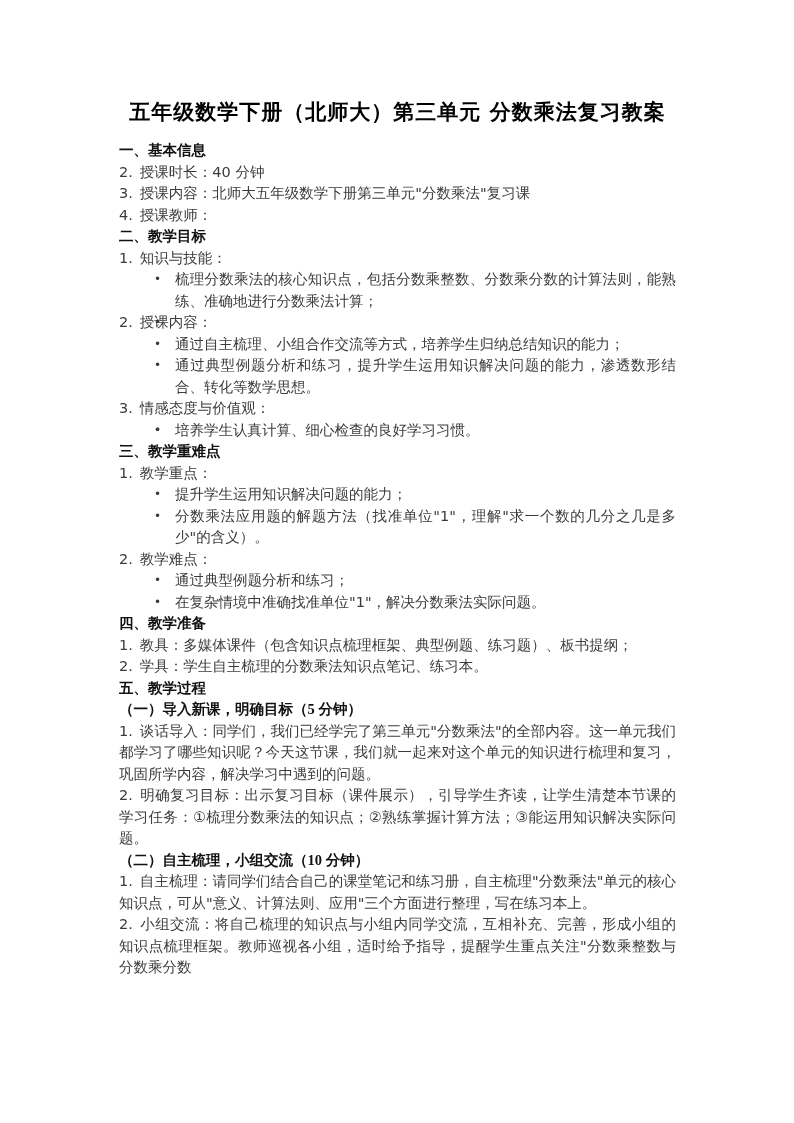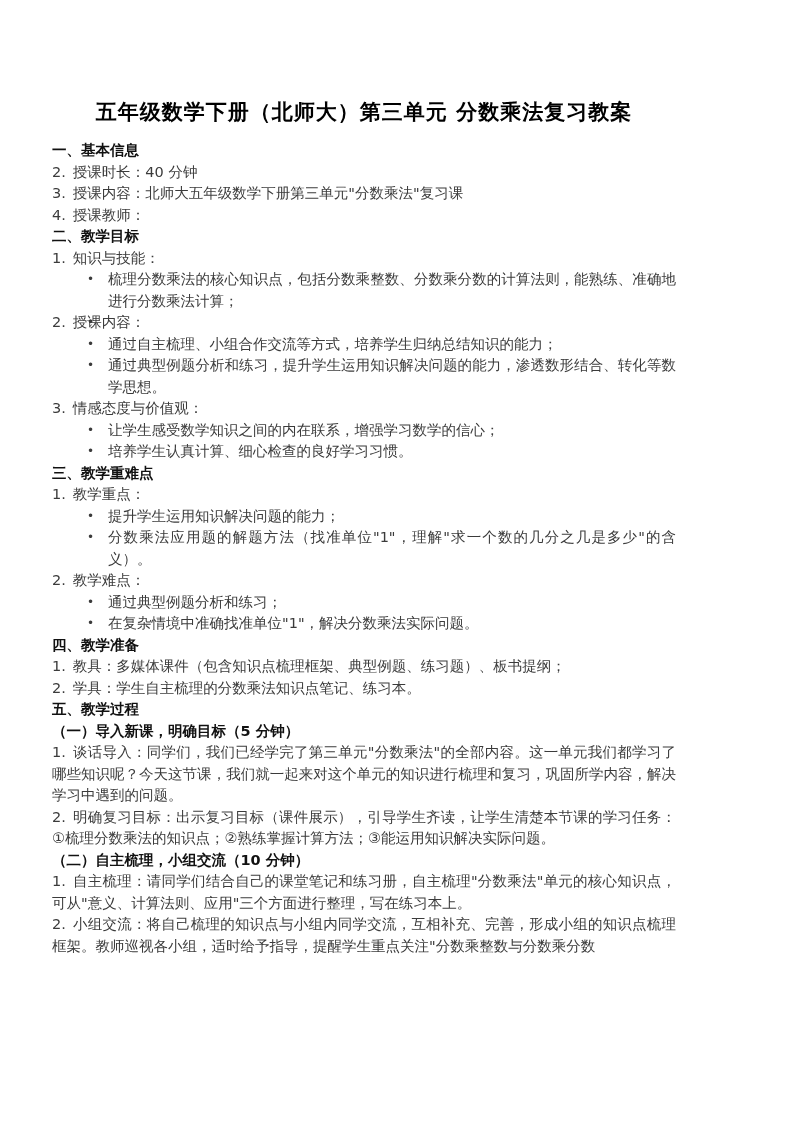--- a/index.html
+++ b/index.html
@@ -9,39 +9,40 @@
   }
   body {
     width: 794px;
     height: 1123px;
     overflow: hidden;
     font-family: "DejaVu Sans", "Liberation Sans", sans-serif;
     color: #3b3b3b;
     font-size: 14.5px;
   }
   .content {
-    padding: 97px 118px 0 52px;
+    padding: 97px 118px 0 119px;
   }
   .doc-title {
     font-size: 21px;
     line-height: 30px;
     font-weight: bold;
     color: #000000;
     text-align: center;
     letter-spacing: 1px;
     margin: 0 0 13px 0;
   }
   .block {
     margin: 0;
     line-height: 21.5px;
   }
   .sec-heading,
   .sub-heading {
     font-weight: bold;
     color: #111111;
+    font-family: Liberation Serif, serif;
   }
   .num-item {
     text-align: justify;
     text-justify: inter-character;
   }
   .num {
     margin-right: 7px;
   }
   .bullet-item {
     position: relative;
@@ -68,21 +69,21 @@
       <p class="block num-item"><span class="num">4.</span><span>授课教师：</span></p>
       <p class="block sec-heading">二、教学目标</p>
       <p class="block num-item"><span class="num">1.</span><span>知识与技能：</span></p>
       <p class="block bullet-item"><span class="bullet-icon">•</span><span>梳理分数乘法的核心知识点，包括分数乘整数、分数乘分数的计算法则，能熟练、准确地进行分数乘法计算；</span></p>
       <p class="block bullet-item"><span class="bullet-icon">•</span></p>
       <p class="block bullet-item"><span class="bullet-icon">•</span></p>
       <p class="block num-item"><span class="num">2.</span><span>授课内容：</span></p>
       <p class="block bullet-item"><span class="bullet-icon">•</span><span>通过自主梳理、小组合作交流等方式，培养学生归纳总结知识的能力；</span></p>
       <p class="block bullet-item"><span class="bullet-icon">•</span><span>通过典型例题分析和练习，提升学生运用知识解决问题的能力，渗透数形结合、转化等数学思想。</span></p>
       <p class="block num-item"><span class="num">3.</span><span>情感态度与价值观：</span></p>
-      <p class="block bullet-item"><span class="bullet-icon">•</span><span>让学生感受数学知识之间的内在联系，增强学习数学的信心；</span></p>
+      <p class="block bullet-item"><span class="bullet-icon">•</span></p>
       <p class="block bullet-item"><span class="bullet-icon">•</span><span>培养学生认真计算、细心检查的良好学习习惯。</span></p>
       <p class="block sec-heading">三、教学重难点</p>
       <p class="block num-item"><span class="num">1.</span><span>教学重点：</span></p>
       <p class="block bullet-item"><span class="bullet-icon">•</span><span>提升学生运用知识解决问题的能力；</span></p>
       <p class="block bullet-item"><span class="bullet-icon">•</span><span>分数乘法应用题的解题方法（找准单位"1"，理解"求一个数的几分之几是多少"的含义）。</span></p>
       <p class="block num-item"><span class="num">2.</span><span>教学难点：</span></p>
       <p class="block bullet-item"><span class="bullet-icon">•</span><span>通过典型例题分析和练习；</span></p>
       <p class="block bullet-item"><span class="bullet-icon">•</span><span>在复杂情境中准确找准单位"1"，解决分数乘法实际问题。</span></p>
       <p class="block sec-heading">四、教学准备</p>
       <p class="block num-item"><span class="num">1.</span><span>教具：多媒体课件（包含知识点梳理框架、典型例题、练习题）、板书提纲；</span></p>

